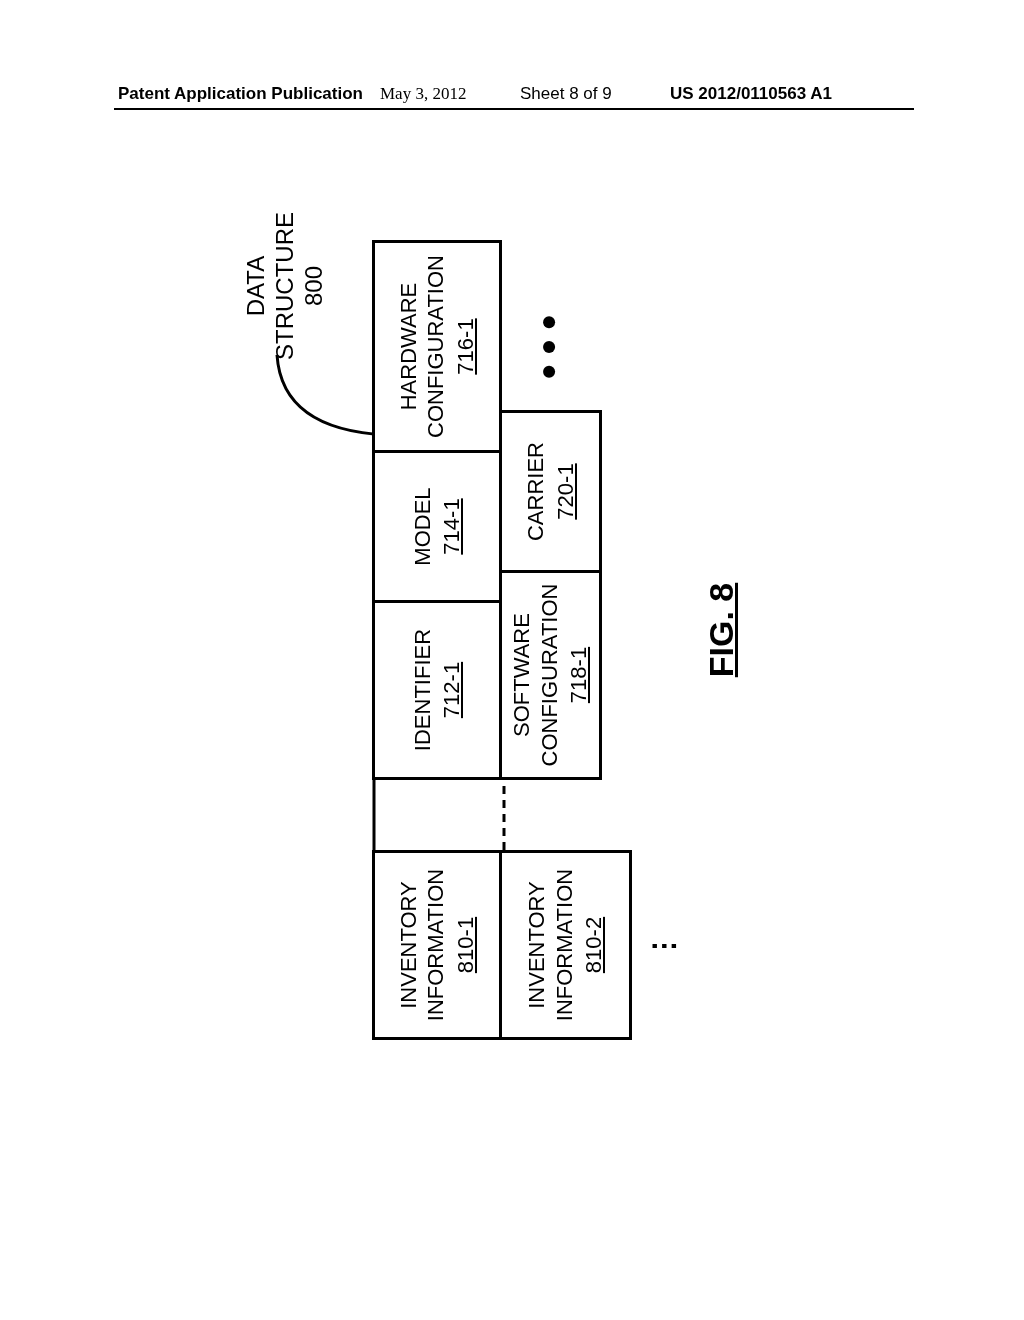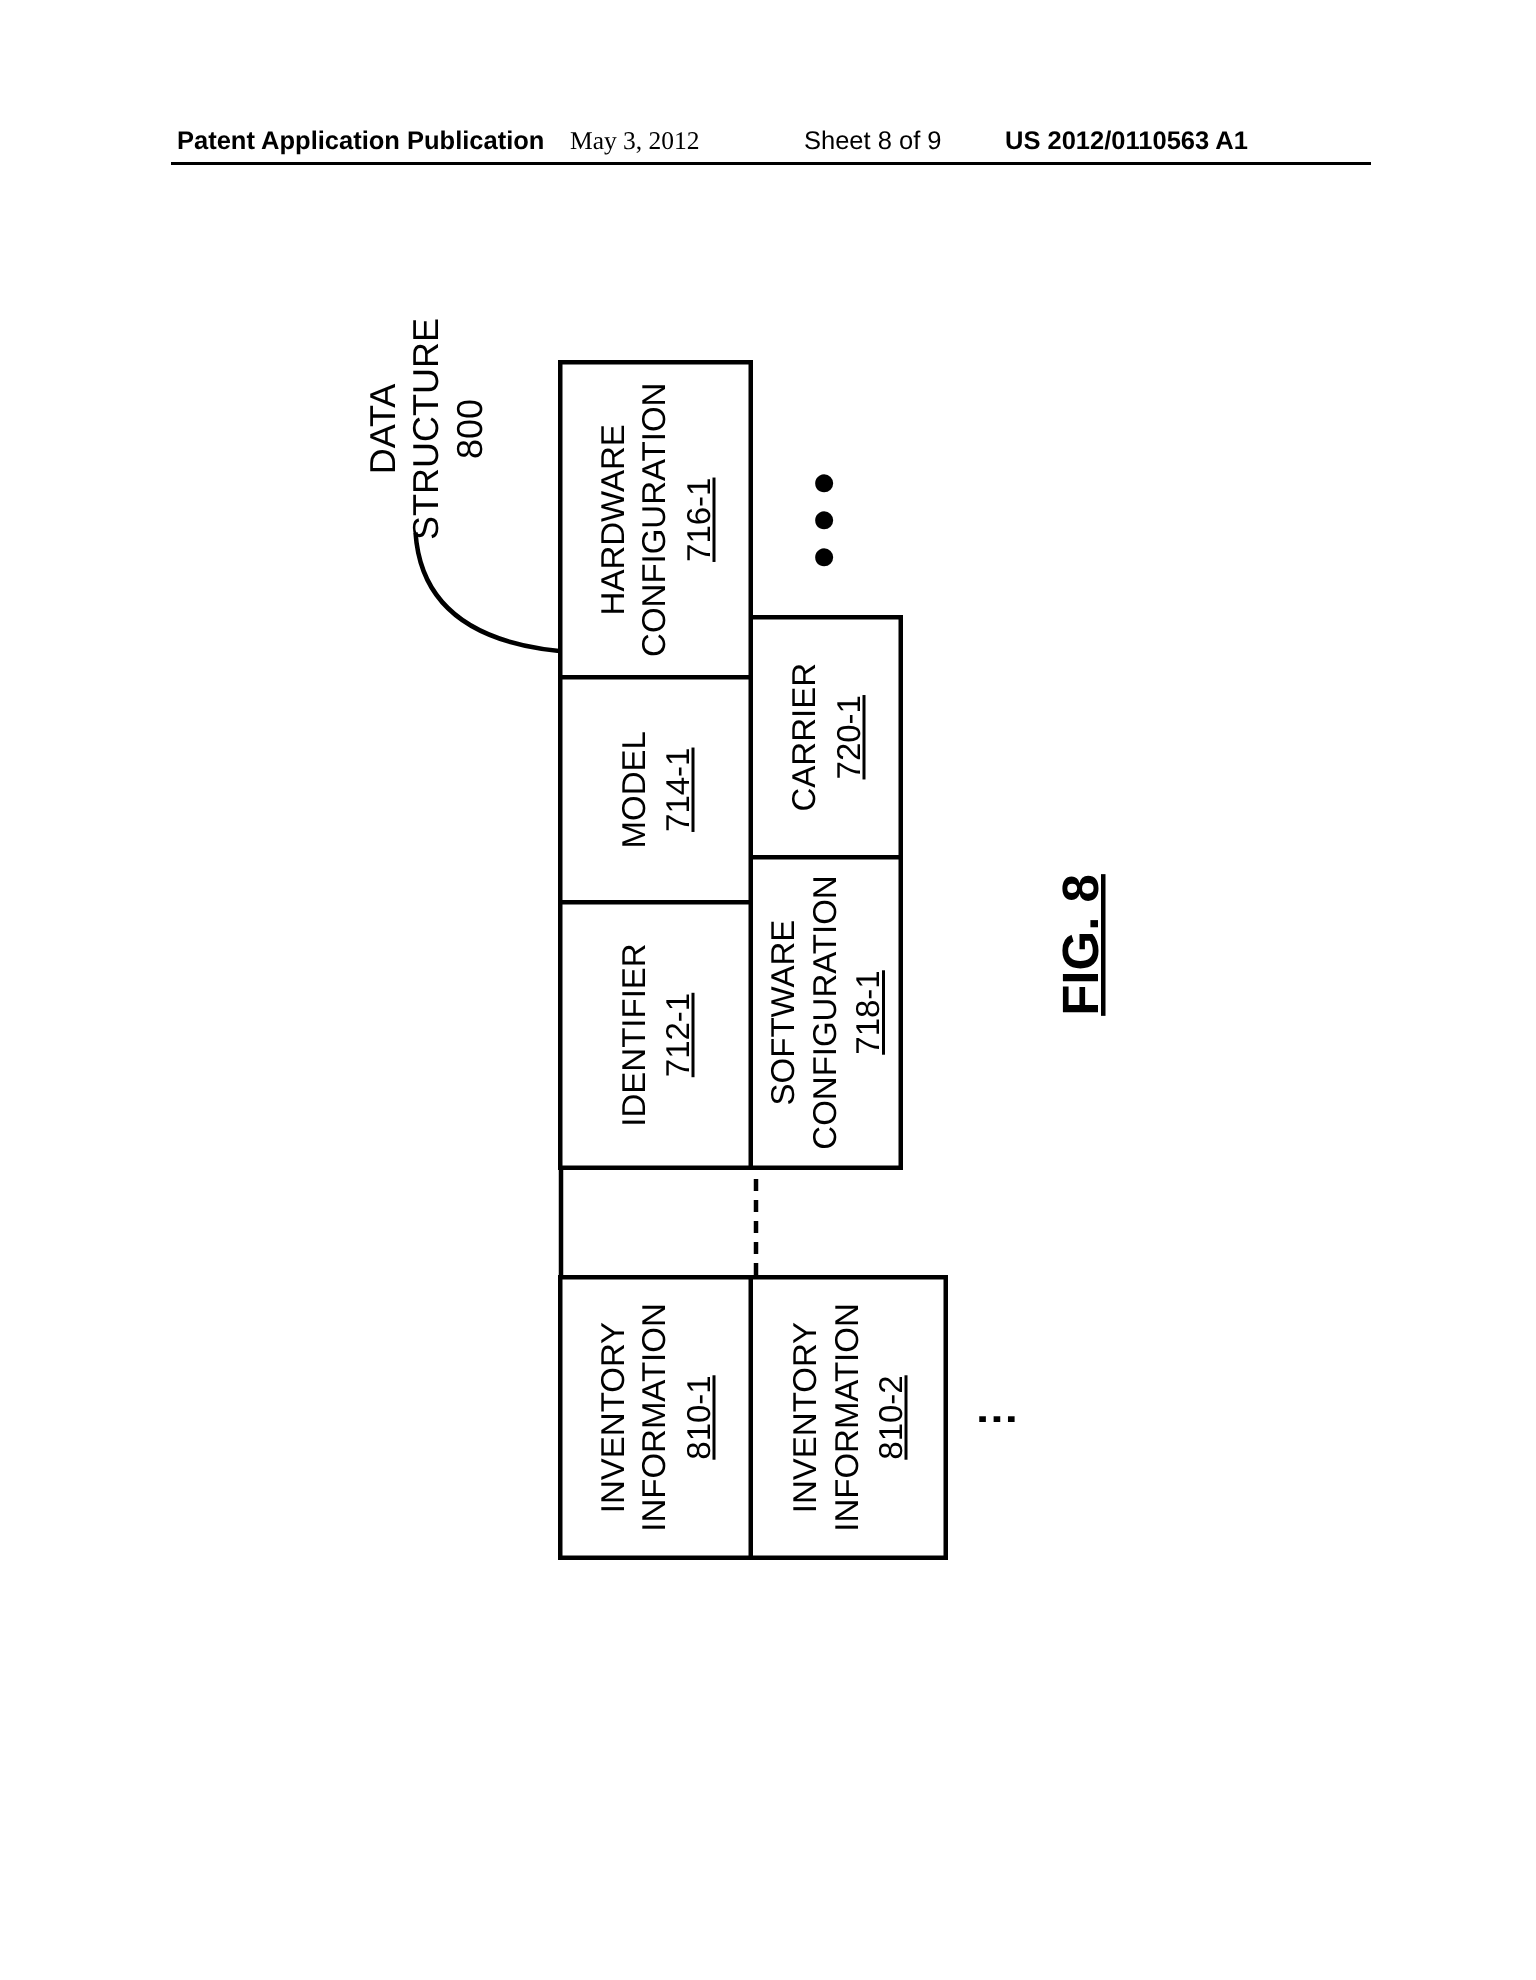--- a/index.html
+++ b/index.html
@@ -29,21 +29,21 @@
     left: 118px;
     font-weight: bold;
   }
   .header .center {
     position: absolute;
     left: 380px;
     font-family: Liberation Serif, serif;
   }
   .header .sheet {
     position: absolute;
-    left: 536px;
+    left: 520px;
   }
   .header .right {
     position: absolute;
     left: 670px;
     font-weight: bold;
   }
   .header-rule {
     position: absolute;
     top: 108px;
     left: 114px;

